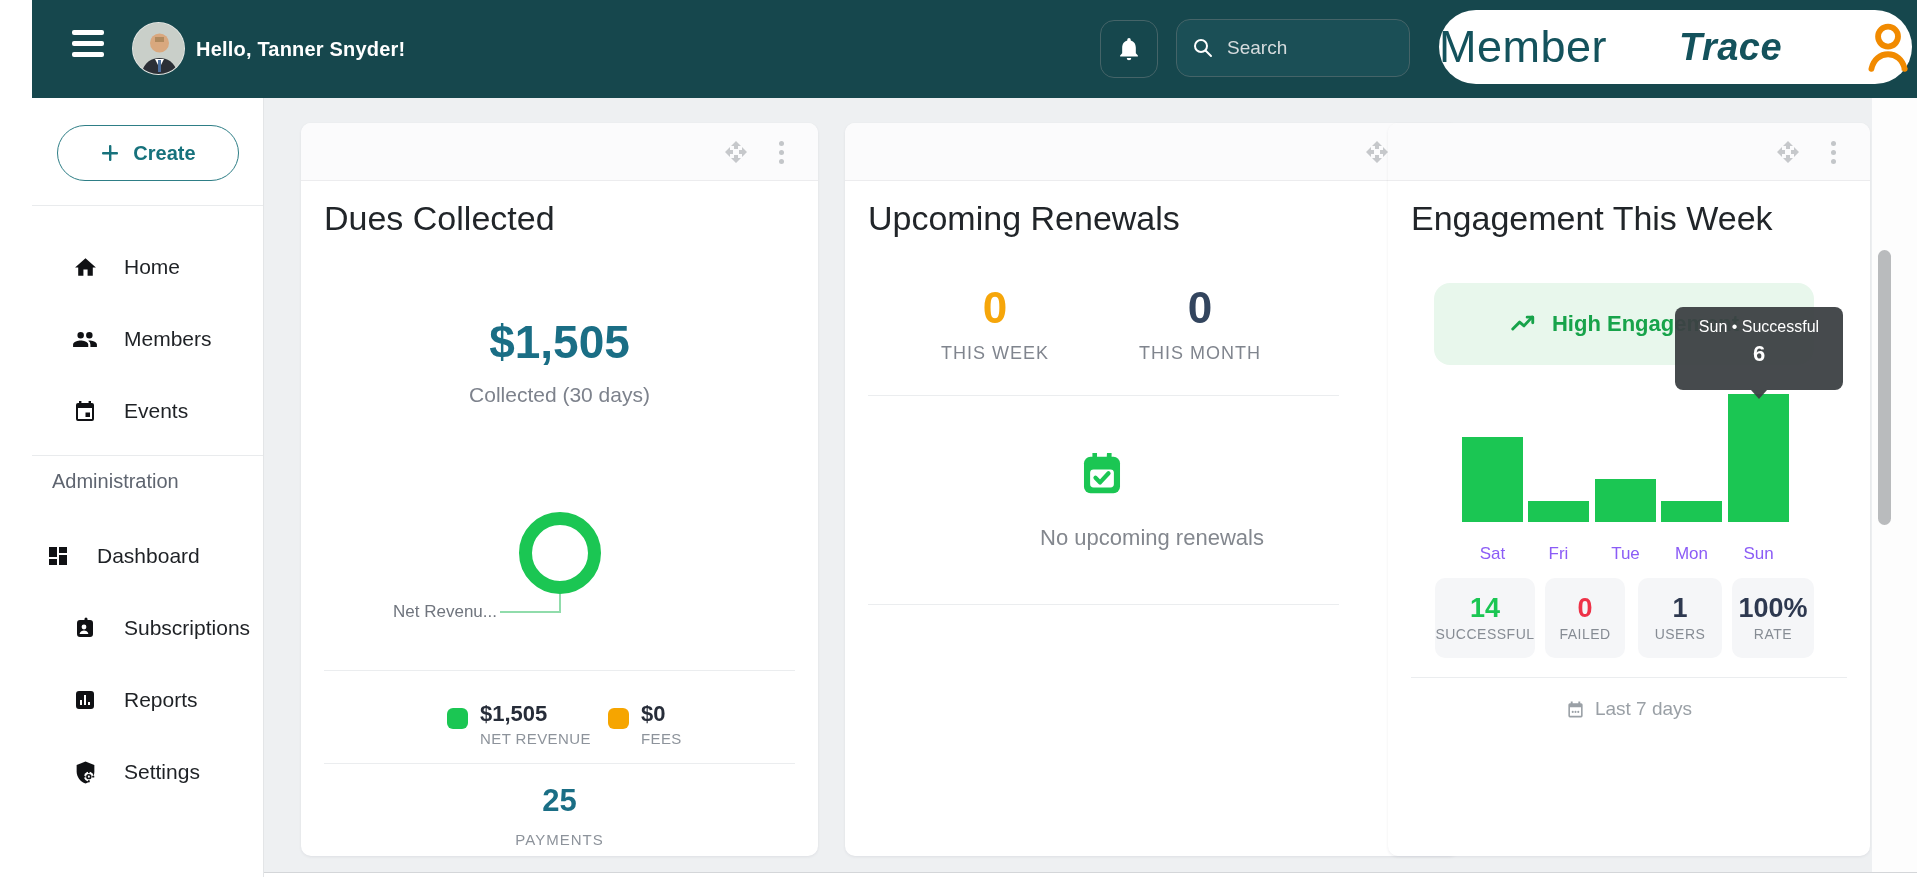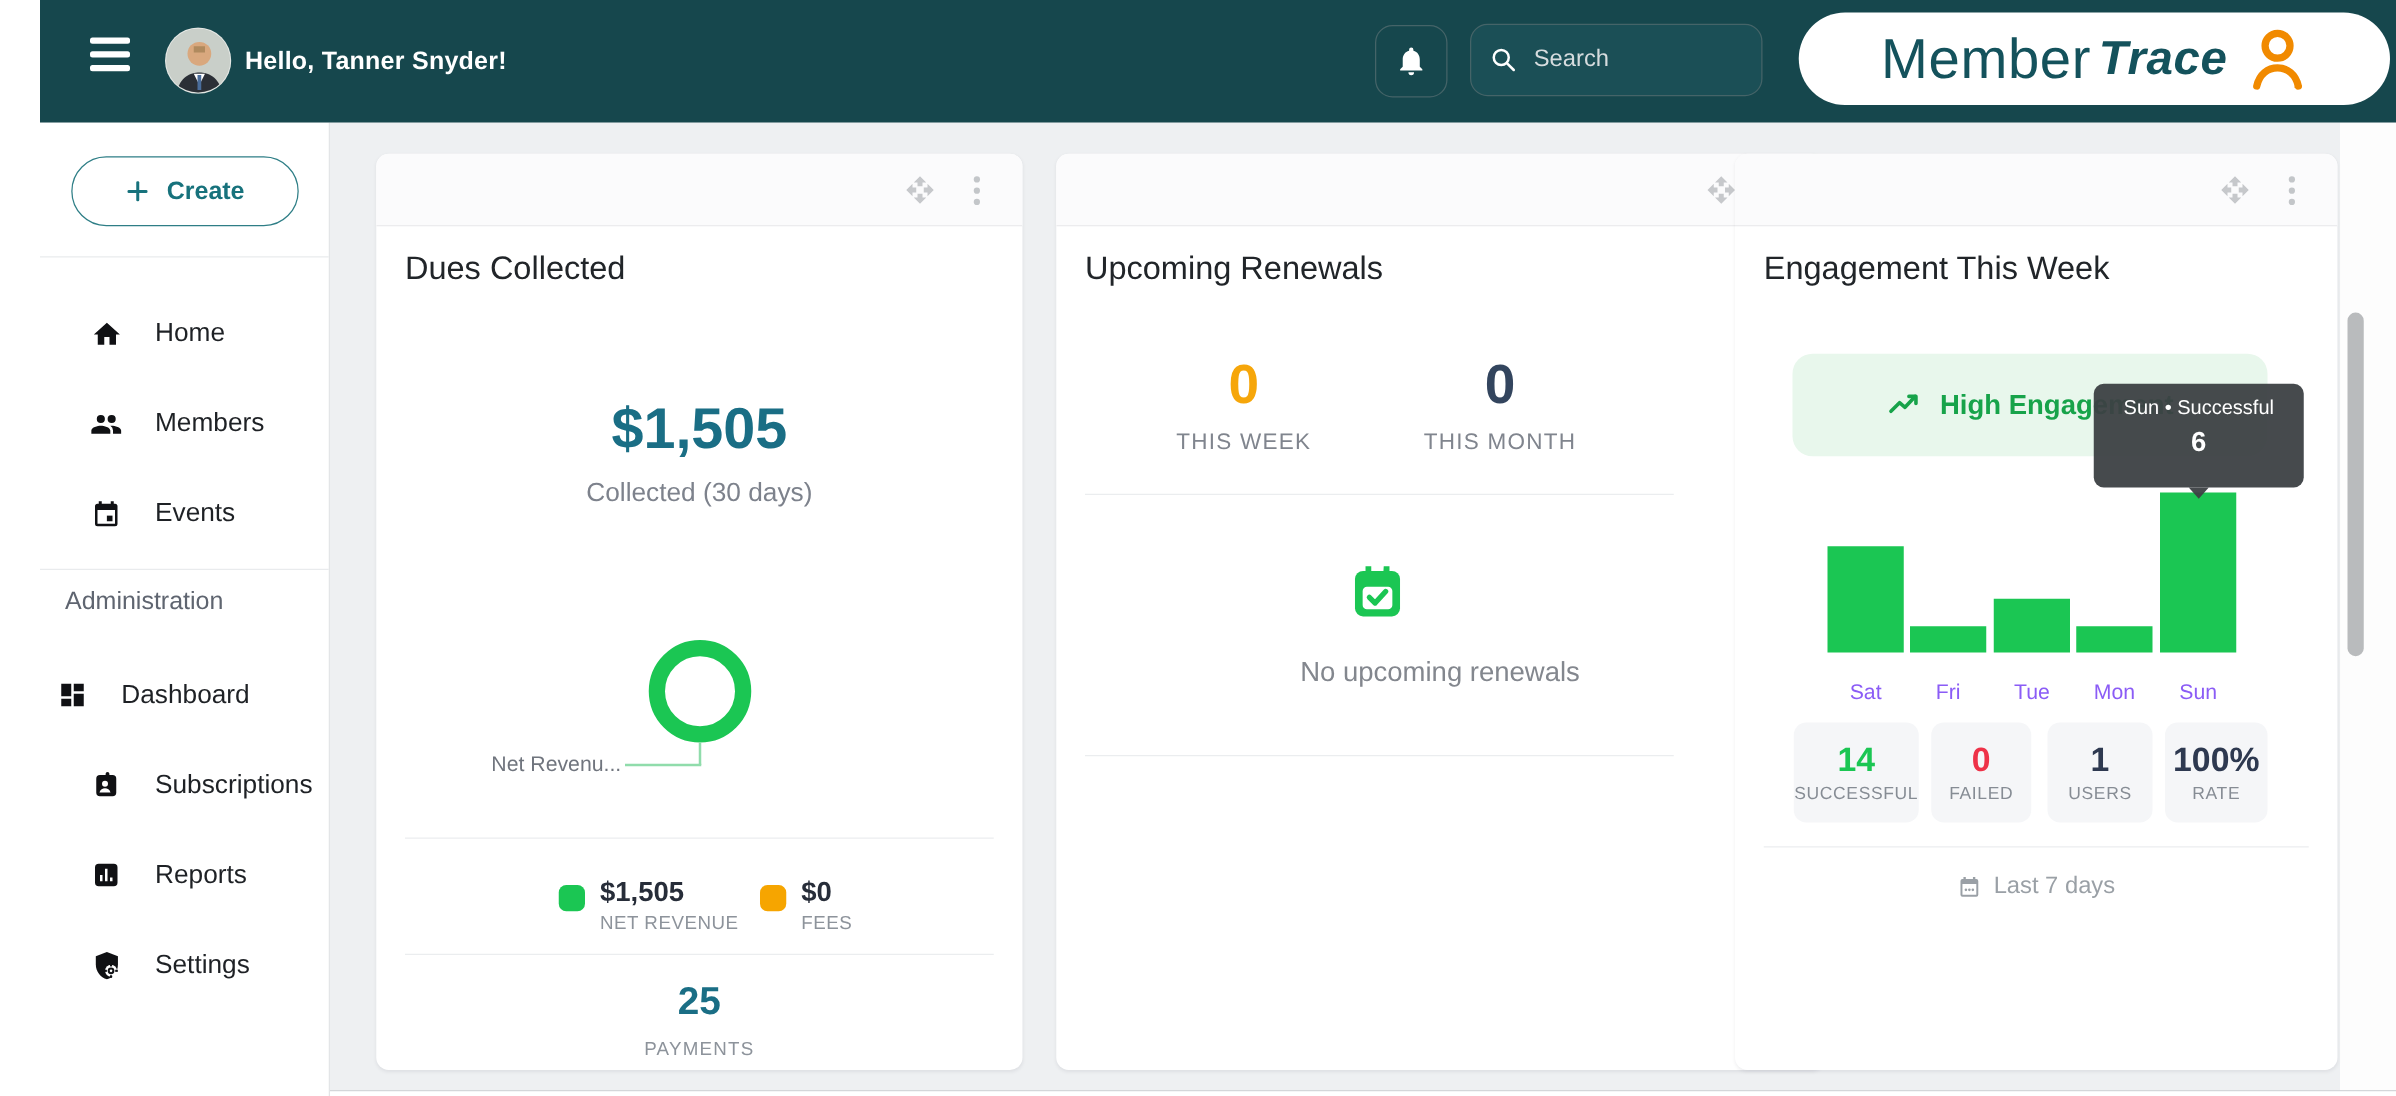--- a/index.html
+++ b/index.html
@@ -17,21 +17,21 @@
               color:#fff; font-size:20px; font-weight:bold; letter-spacing:.2px; }
   .bell-btn { position:absolute; left:1068px; top:20px; width:58px; height:58px; border-radius:14px;
               border:1.5px solid #456468; display:flex; align-items:center; justify-content:center; cursor:pointer; }
   .search-box { position:absolute; left:1144px; top:19px; width:234px; height:58px; border-radius:14px;
                 border:1.5px solid #456468; background:#1b4f56; display:flex; align-items:center; padding:0 14px; }
   .search-box svg { flex:0 0 auto; margin-right:12px; }
   .search-box input { flex:1; background:transparent; border:none; outline:none; color:#eef2f3;
                       font-size:19px; font-family:"Liberation Sans", sans-serif; width:100%; }
   .search-box input::placeholder { color:#d6dcde; opacity:1; }
   .logo-pill { position:absolute; left:1407px; top:10px; width:473px; height:74px; background:#fff;
-               border-radius:37px; display:flex; align-items:center; justify-content:center; gap:6px; cursor:pointer; }
+               border-radius:37px; display:flex; align-items:center; justify-content:space-between; gap:6px; cursor:pointer; }
   .logo-member { font-size:45px; color:#14525c; letter-spacing:.5px; }
   .logo-trace  { font-size:38px; color:#14525c; font-weight:bold; font-style:italic; letter-spacing:.5px; }
 
   
   .sidebar { position:absolute; left:0; top:98px; width:232px; height:779px; background:#fff;
              border-right:1px solid #e3e5e7; z-index:20; }
   .create-btn { position:absolute; left:25px; top:27px; width:182px; height:56px; border-radius:28px;
                 border:1.5px solid #2e7e86; background:#fff; color:#17727c; display:flex; align-items:center;
                 justify-content:center; gap:13px; font-size:20px; font-weight:bold; cursor:pointer; }
   .side-divider { position:absolute; left:0; width:231px; height:1px; background:#e9ebed; }
@@ -46,21 +46,21 @@
   .scroll-thumb { position:absolute; left:1846px; top:250px; width:13px; height:275px; background:#b9bbbd; border-radius:7px; cursor:grab; }
   .bottom-strip { position:absolute; left:232px; top:872px; width:1685px; height:5px; background:#fff; border-top:1px solid #d4d6d9; }
 
   .card { position:absolute; top:123px; height:733px; background:#fff; border-radius:10px;
           box-shadow:0 1px 3px rgba(40,40,60,.08); overflow:hidden; }
   .card-head { position:absolute; left:0; top:0; width:100%; height:58px; background:#fbfbfc; border-bottom:1px solid #ececee; }
   .drag-icon { position:absolute; top:17px; width:24px; height:24px; cursor:grab; }
   .kebab { position:absolute; top:16px; width:18px; height:26px; display:flex; flex-direction:column;
            align-items:center; justify-content:center; gap:4px; cursor:pointer; }
   .kebab i { width:5px; height:5px; border-radius:50%; background:#c3c6c9; }
-  .card-title { position:absolute; left:23px; top:76px; font-size:26px; color:#212529; }
+  .card-title { position:absolute; left:23px; top:76px; font-size:34px; color:#212529; }
   .hdiv { position:absolute; height:1px; background:#ebedef; }
 
   
   .big-amount { position:absolute; left:0; top:192px; width:100%; text-align:center;
                 font-size:46px; font-weight:bold; color:#1a6e85; }
   .amount-caption { position:absolute; left:0; top:260px; width:100%; text-align:center; font-size:21px; color:#7d828c; }
   .donut { position:absolute; left:218px; top:389px; width:82px; height:82px; border-radius:50%; border:13px solid #1bc653; }
   .conn-v { position:absolute; left:258px; top:471px; width:2px; height:18px; background:#90dcab; }
   .conn-h { position:absolute; left:199px; top:488px; width:61px; height:2px; background:#90dcab; }
   .donut-label { position:absolute; left:0; top:479px; width:196px; text-align:right; font-size:17px; color:#70757e; }

